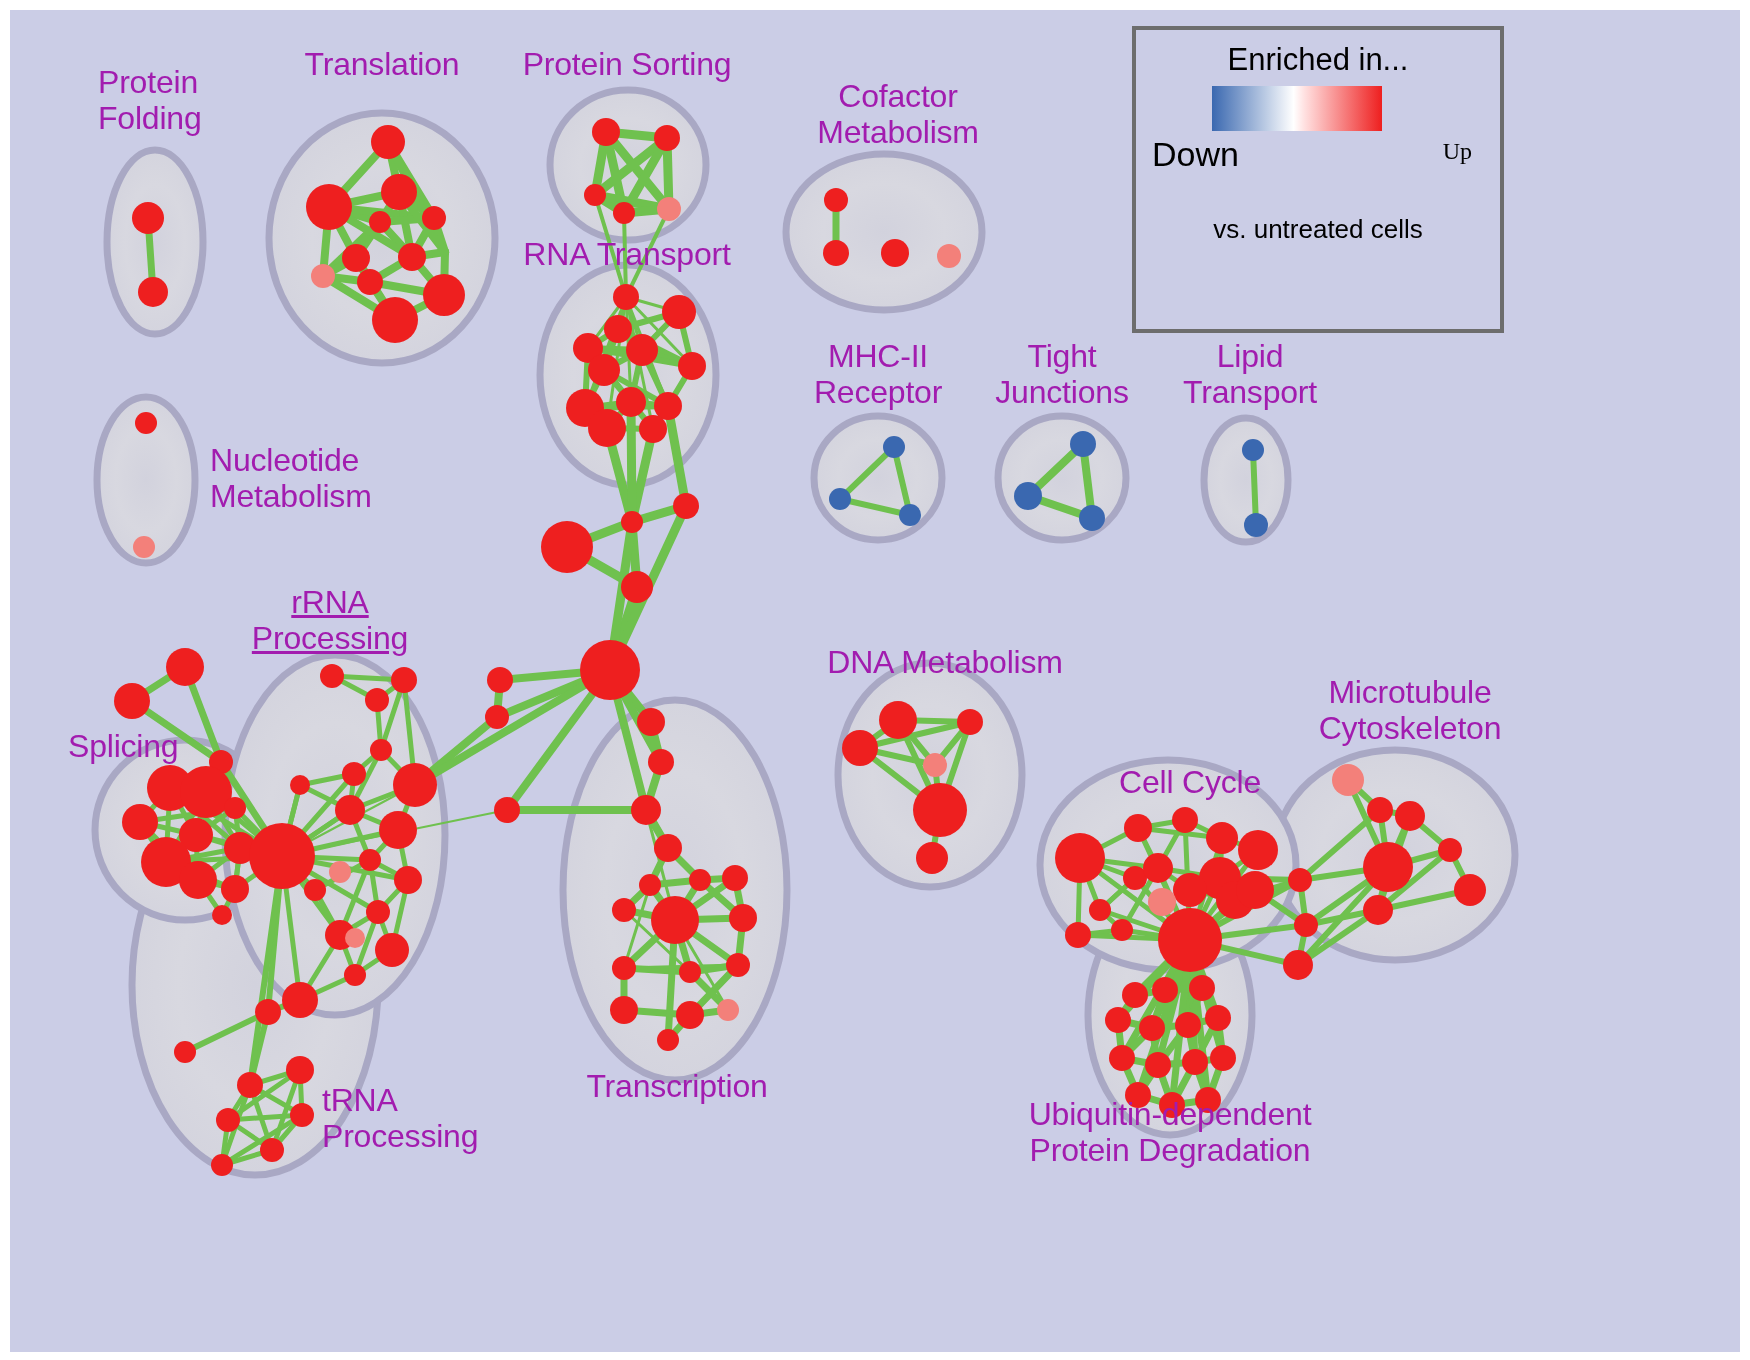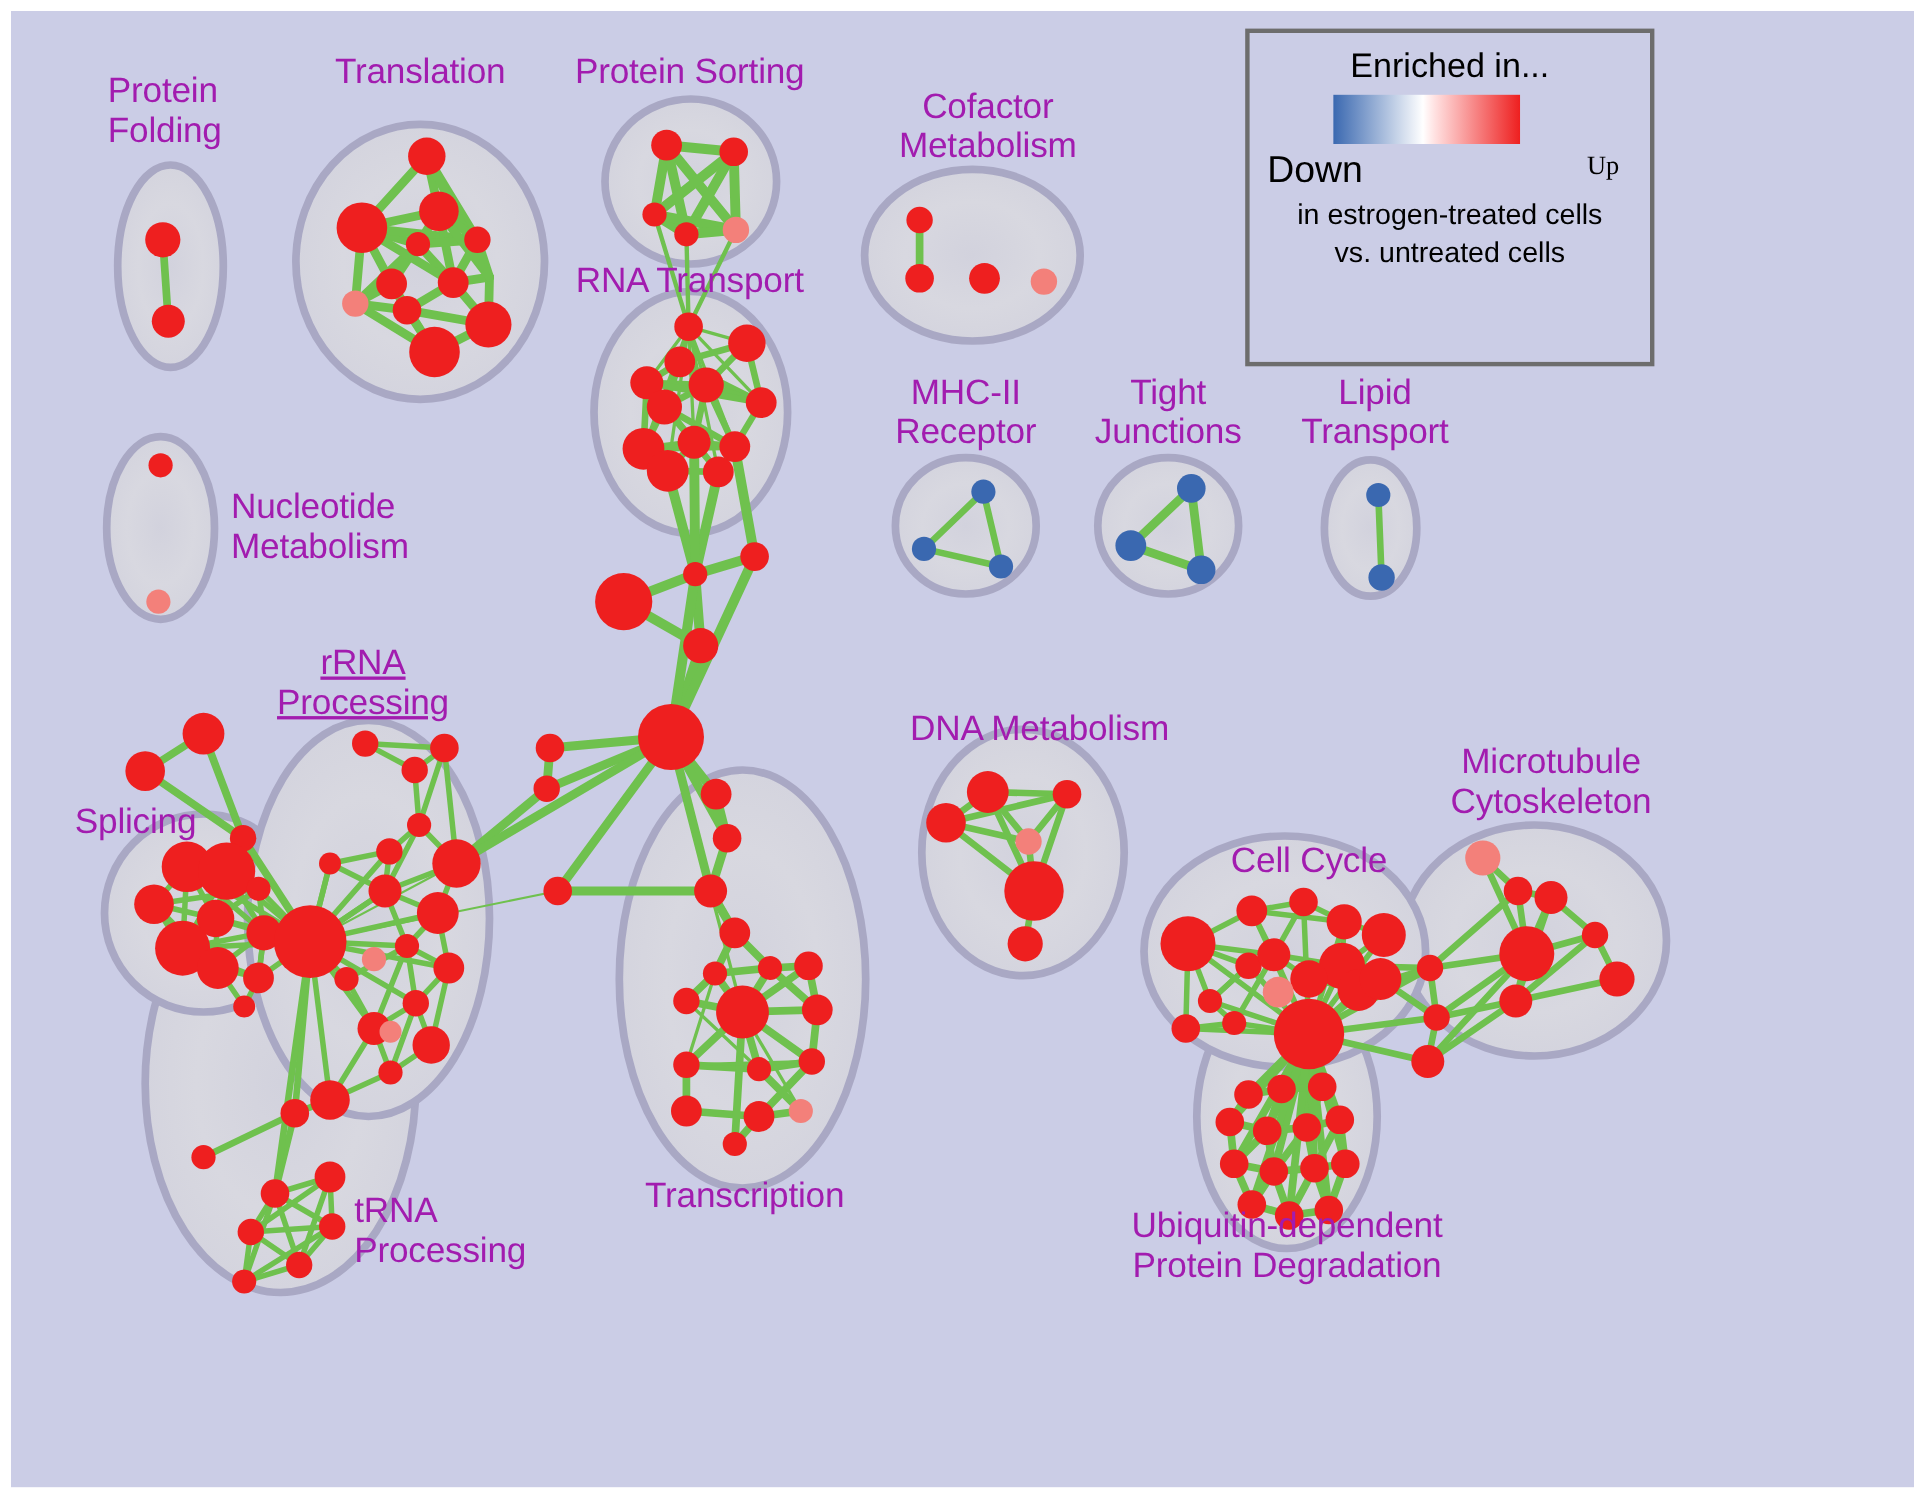--- a/index.html
+++ b/index.html
@@ -779,17 +779,16 @@
   <div class="cluster-label cl-center" style="left:1160px; top:1086px;">Ubiquitin-dependent
 Protein Degradation</div>
 
   <div id="legend">
     <div id="legend-title">Enriched in...</div>
     <svg id="legend-bar" viewBox="0 0 170 45" preserveAspectRatio="none">
       <rect x="0" y="0" width="170" height="45" fill="url(#legendgrad)"></rect>
     </svg>
     <div id="legend-down">Down</div>
     <div id="legend-up">Up</div>
-    <div id="legend-sub1">in estrogen-treated cells</div>
     <div id="legend-sub2">vs. untreated cells</div>
   </div>
 
 </div>
 
 </body></html>

